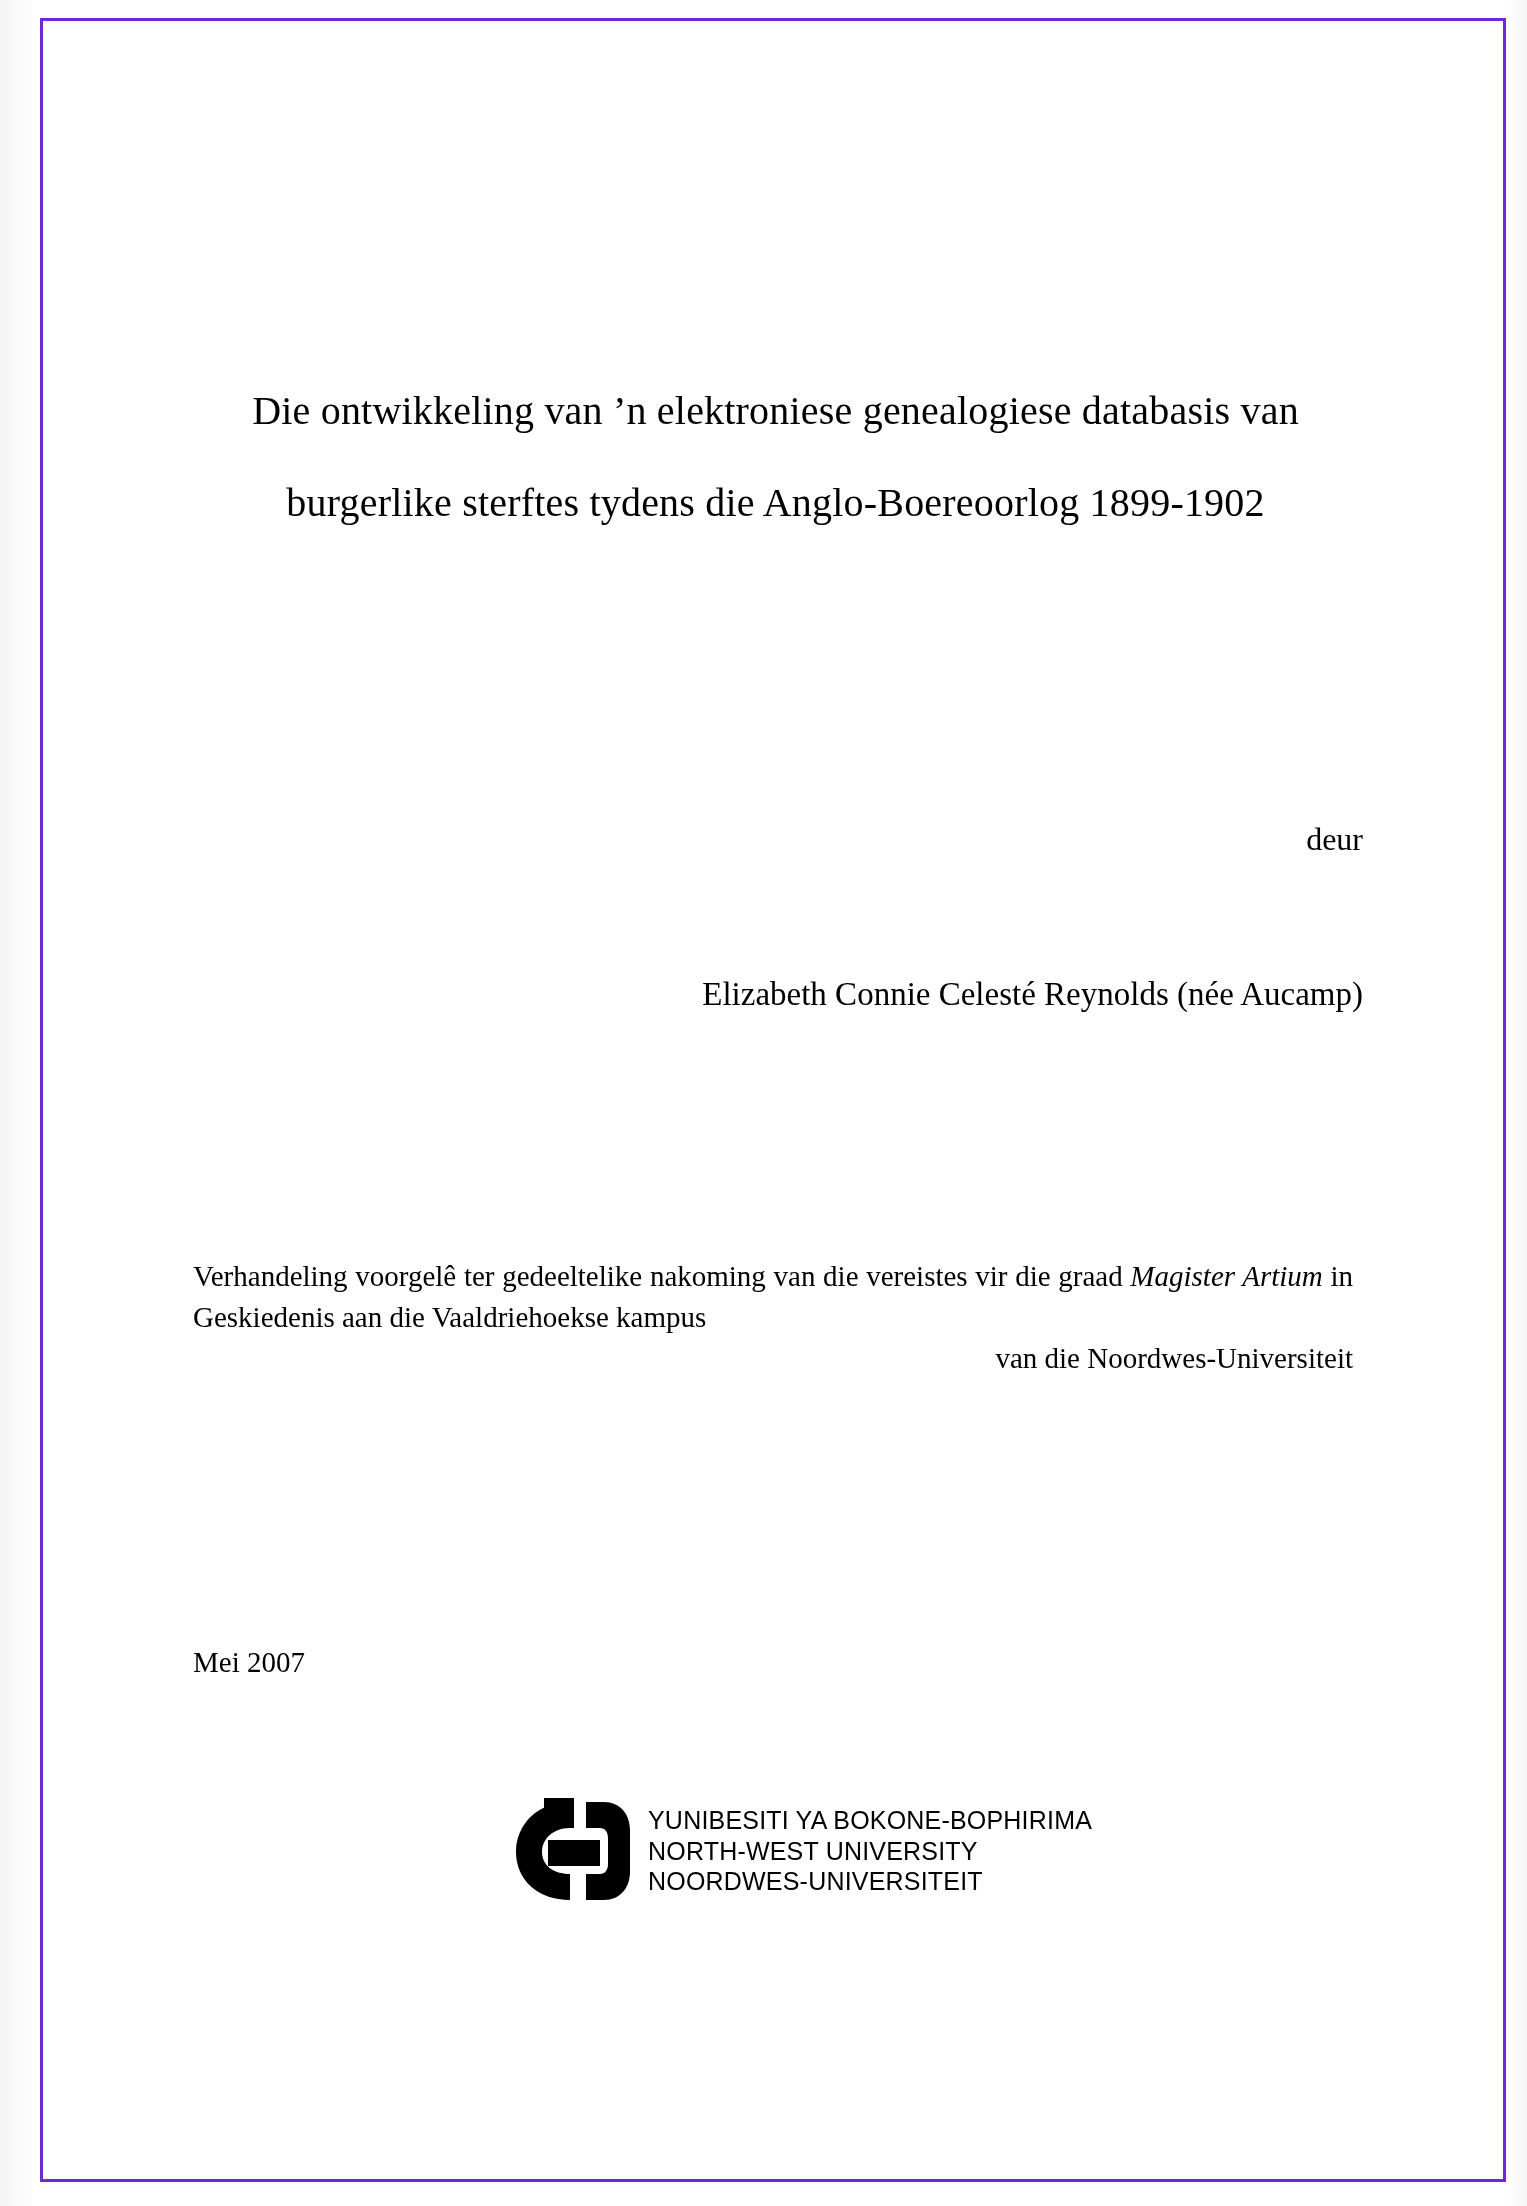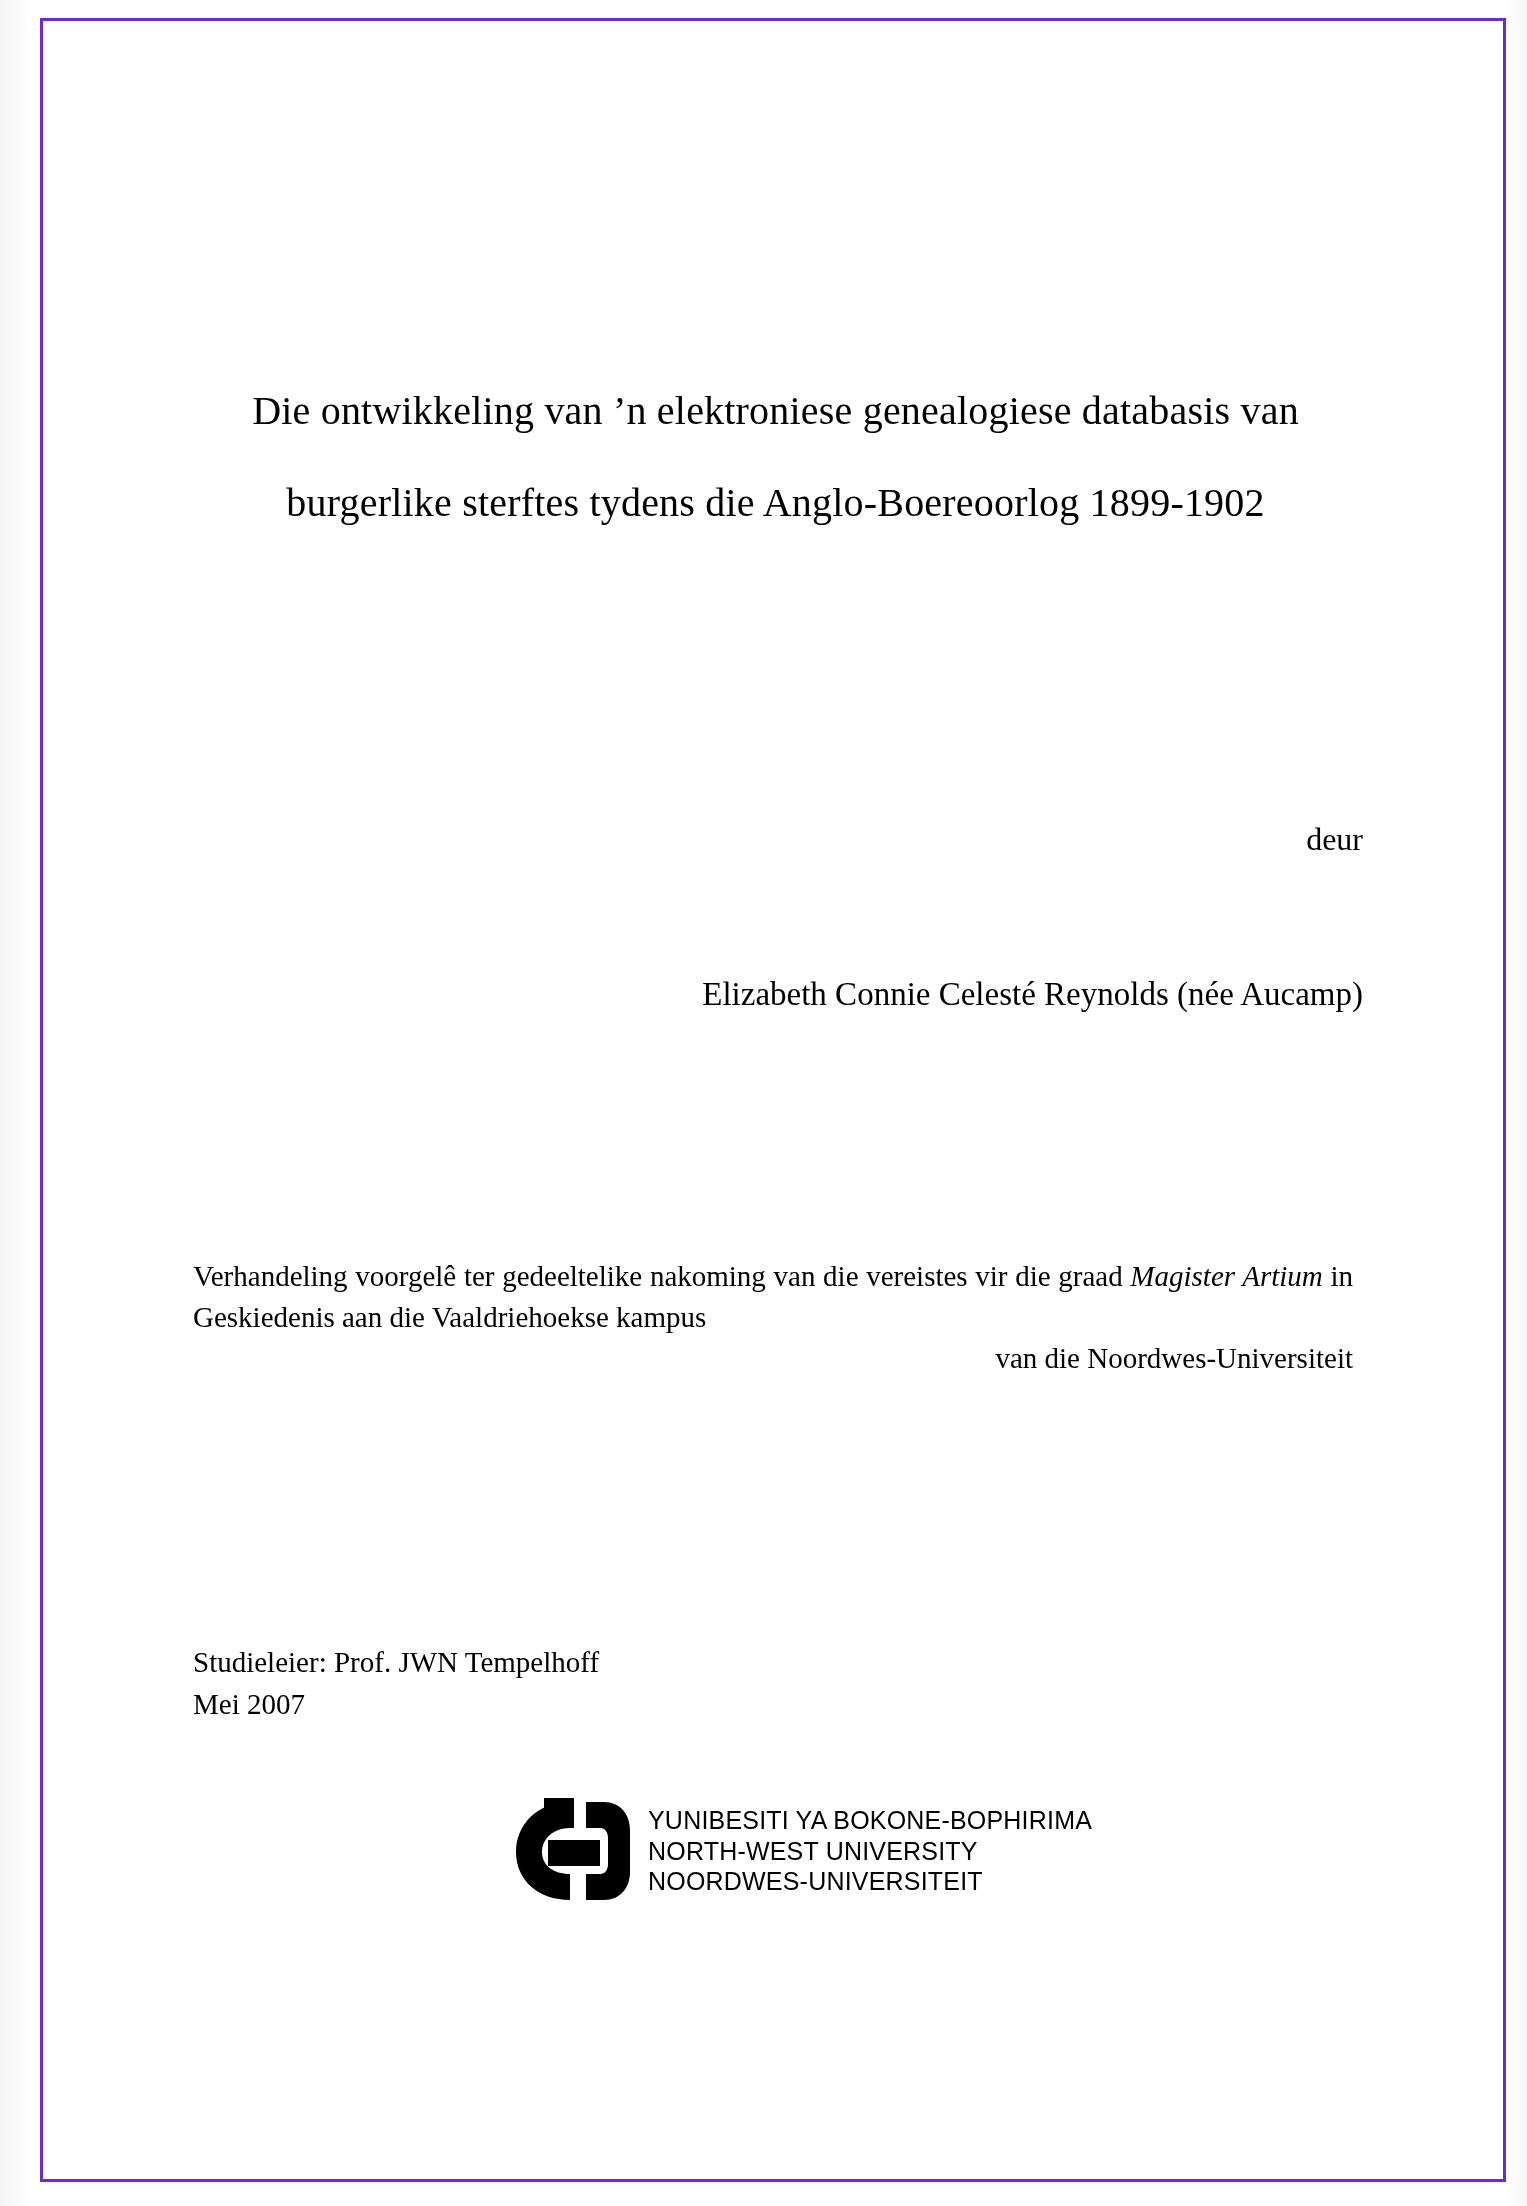--- a/index.html
+++ b/index.html
@@ -186,21 +186,20 @@
         <div class="deur">deur</div>
 
         <div class="author">Elizabeth Connie Celesté Reynolds (née Aucamp)</div>
 
         <div class="statement">
           <div class="just"><span>Verhandeling voorgelê ter gedeeltelike nakoming van die vereistes vir die graad </span><i>Magister Artium</i><span> in Geskiedenis aan die Vaaldriehoekse kampus</span></div>
           <div class="plain">van die Noordwes-Universiteit</div>
         </div>
 
         <div class="supervisor-block">
-          <div>Studieleier: Prof. JWN Tempelhoff</div>
           <div>Mei 2007</div>
         </div>
 
         <div class="logo-area">
           <div class="logo-inner">
             <div class="logo-mark">
               <svg width="128" height="108" viewBox="0 0 128 108" xmlns="http://www.w3.org/2000/svg" aria-hidden="true">
 
                 <path d="M62 6 C30 6 8 28 8 56 C8 84 30 104 62 104 L62 78 C45 78 34 69 34 56 C34 43 45 32 62 32 Z" fill="#000000"></path>
                 <rect x="40" y="44" width="52" height="26" fill="#000000"></rect>

